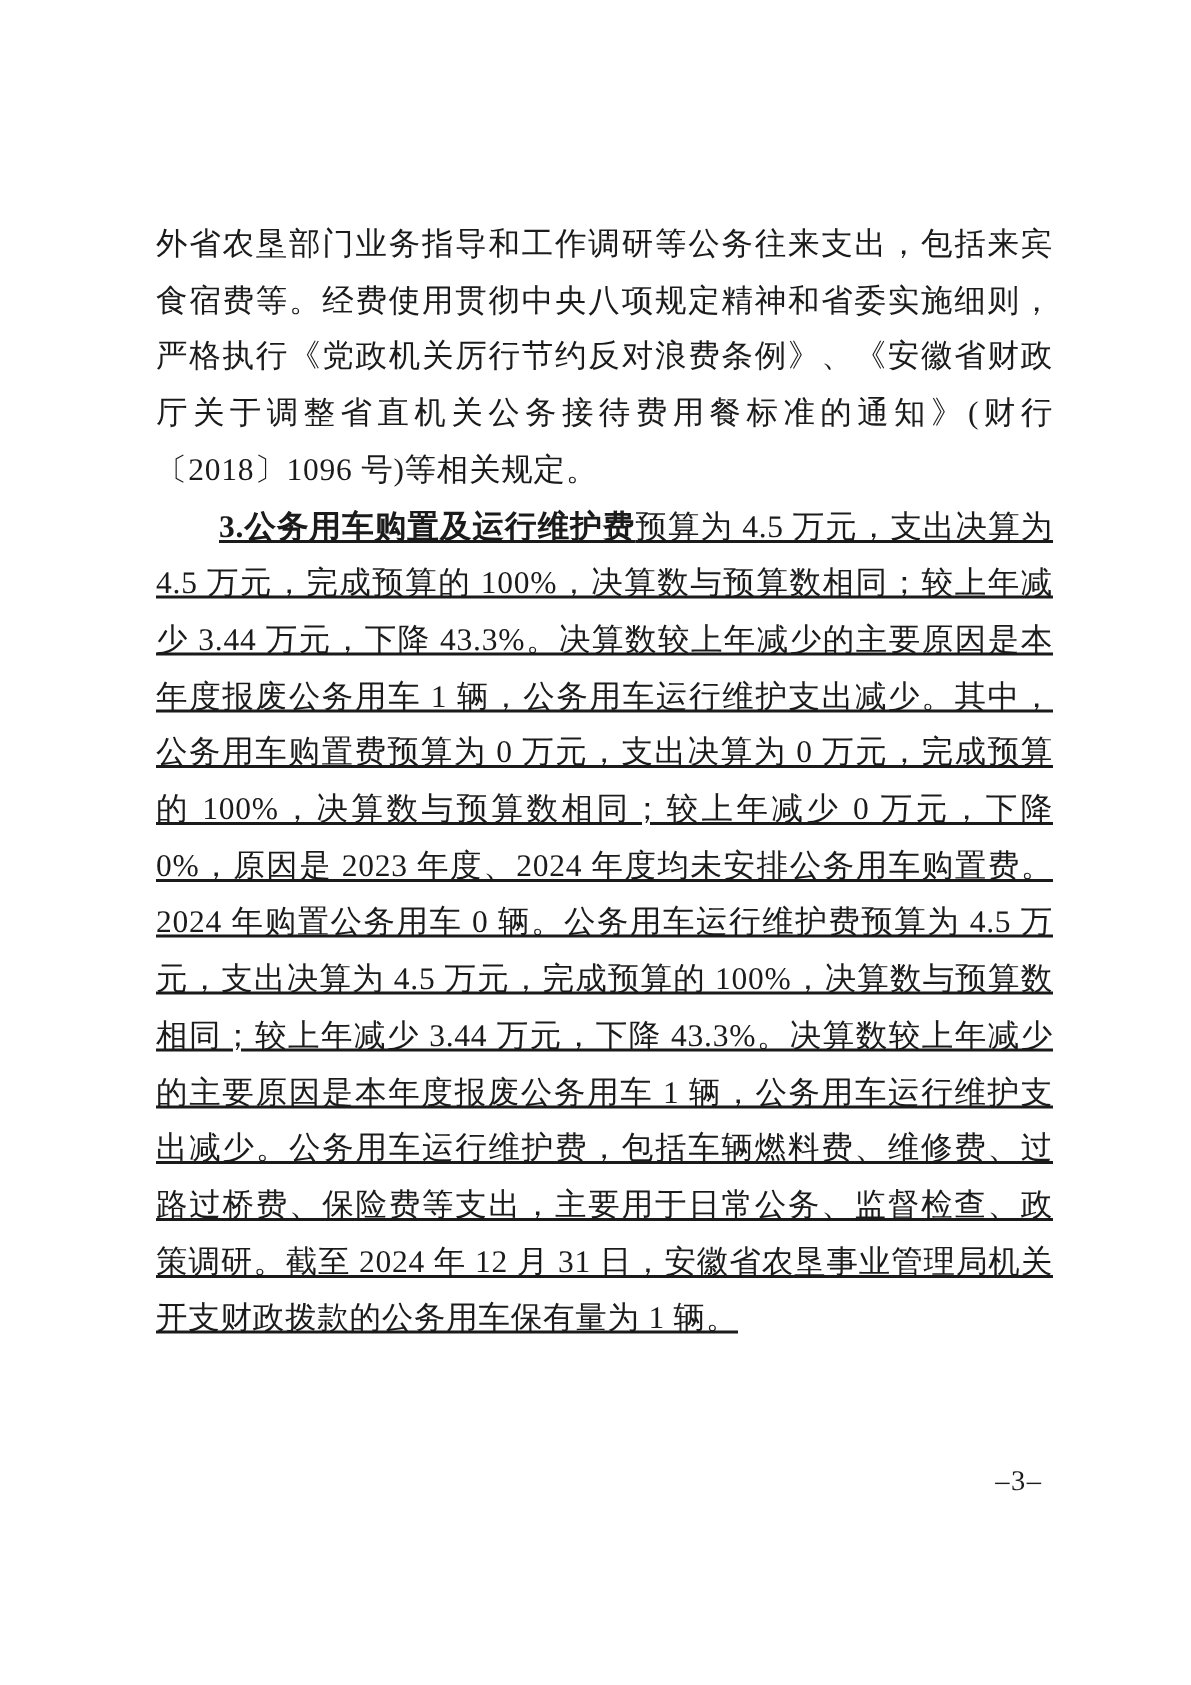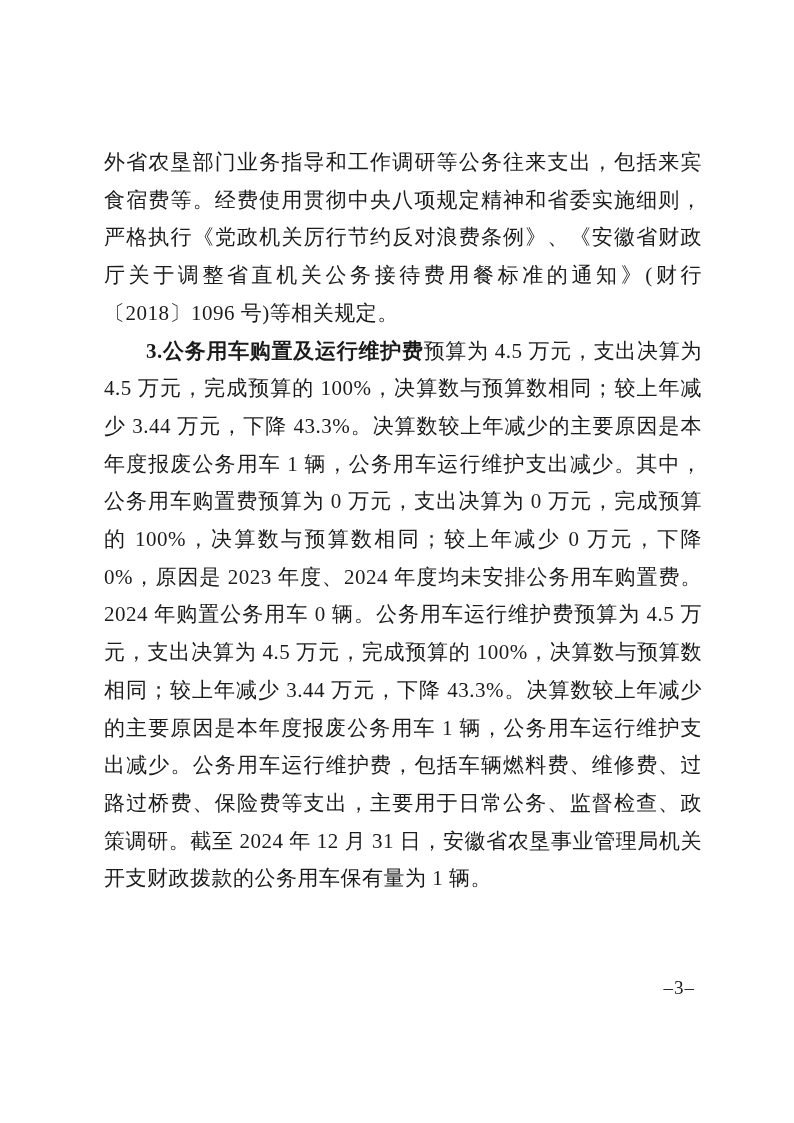--- a/index.html
+++ b/index.html
@@ -26,20 +26,21 @@
     text-align: justify;
     text-justify: inter-ideograph;
     letter-spacing: 0.5px;
   }
   .para {
     margin: 0;
     padding: 0;
   }
   .para.indent {
     text-indent: 2em;
+    text-decoration: underline;
   }
   .para b {
     font-weight: bold;
     letter-spacing: 0.5px;
   }
   .page-number {
     position: absolute;
     top: 977px;
     right: 99px;
     font-size: 19px;

